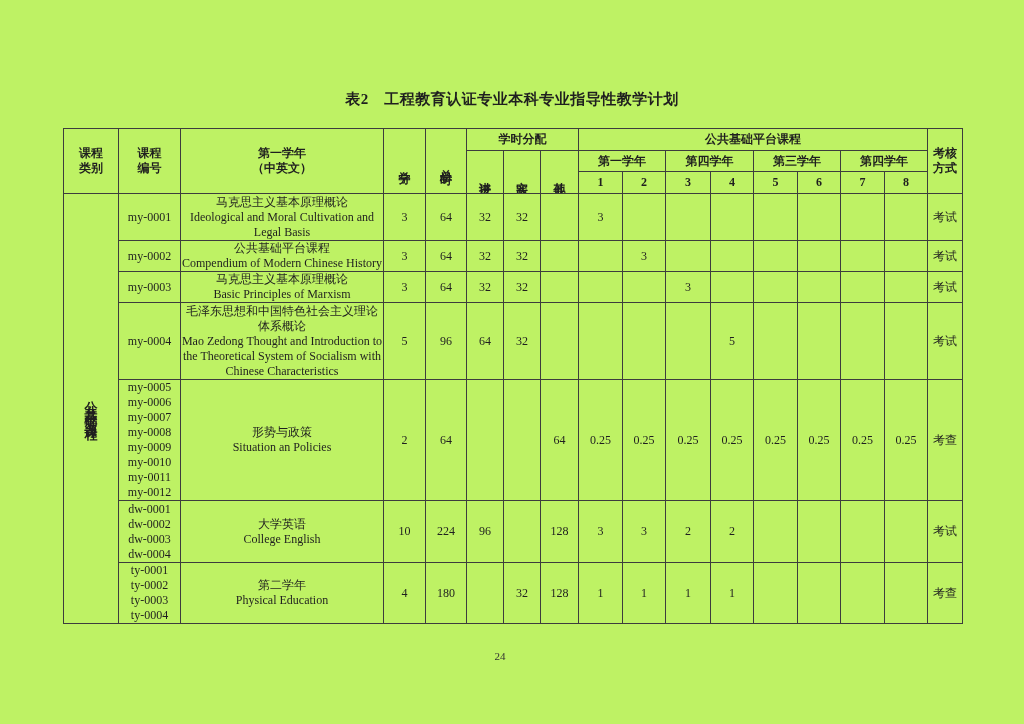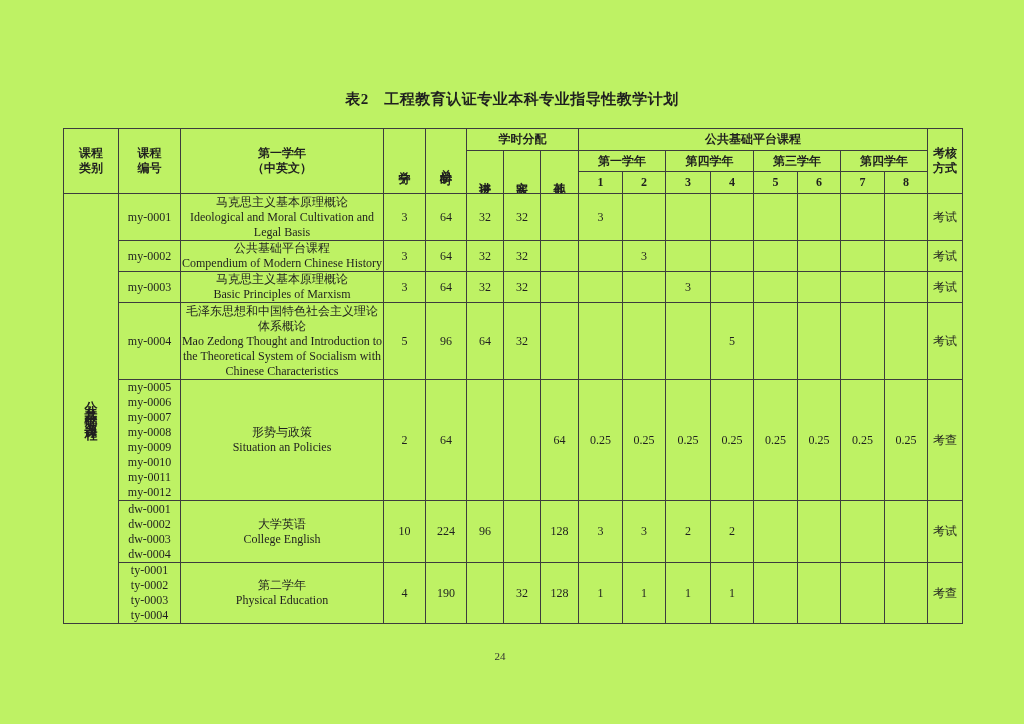--- a/index.html
+++ b/index.html
@@ -259,21 +259,21 @@
       <tr style="height:60px">
         <td class="codes">ty-0001
 ty-0002
 ty-0003
 ty-0004</td>
         <td class="name-cell">
           <div>第二学年</div>
           <div>Physical Education</div>
         </td>
         <td>4</td>
-        <td>190</td>
+        <td>180</td>
         <td></td>
         <td>32</td>
         <td>128</td>
         <td>1</td>
         <td>1</td>
         <td>1</td>
         <td>1</td>
         <td></td>
         <td></td>
         <td></td>

